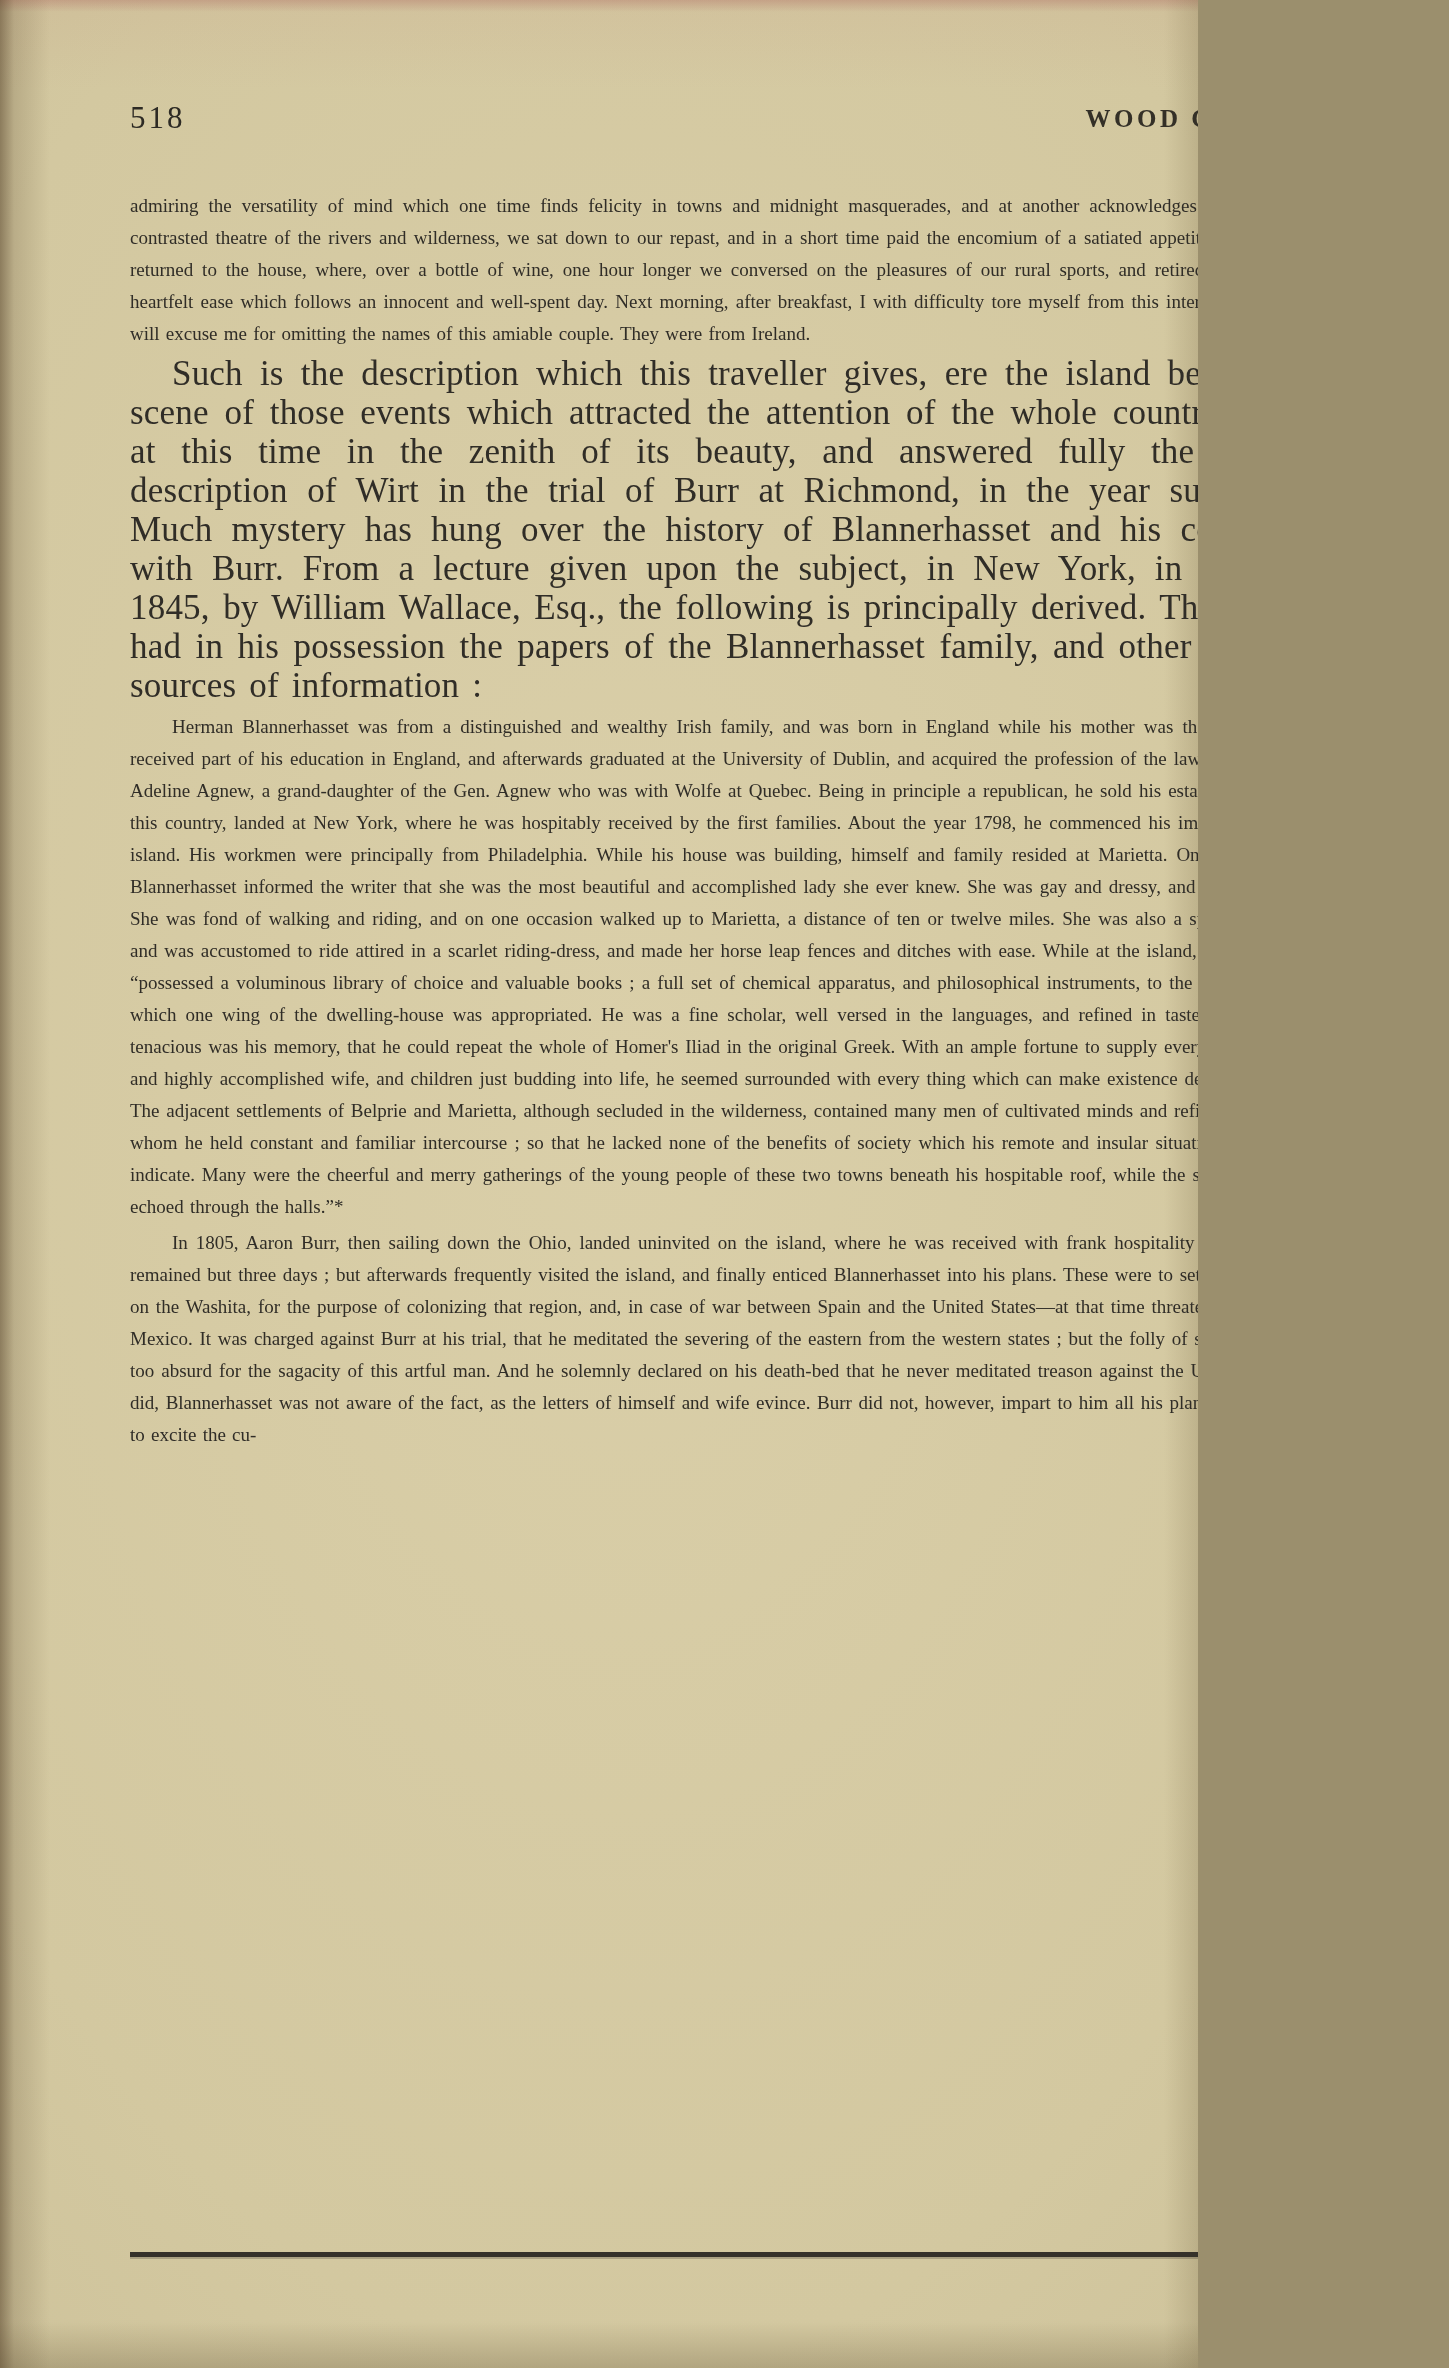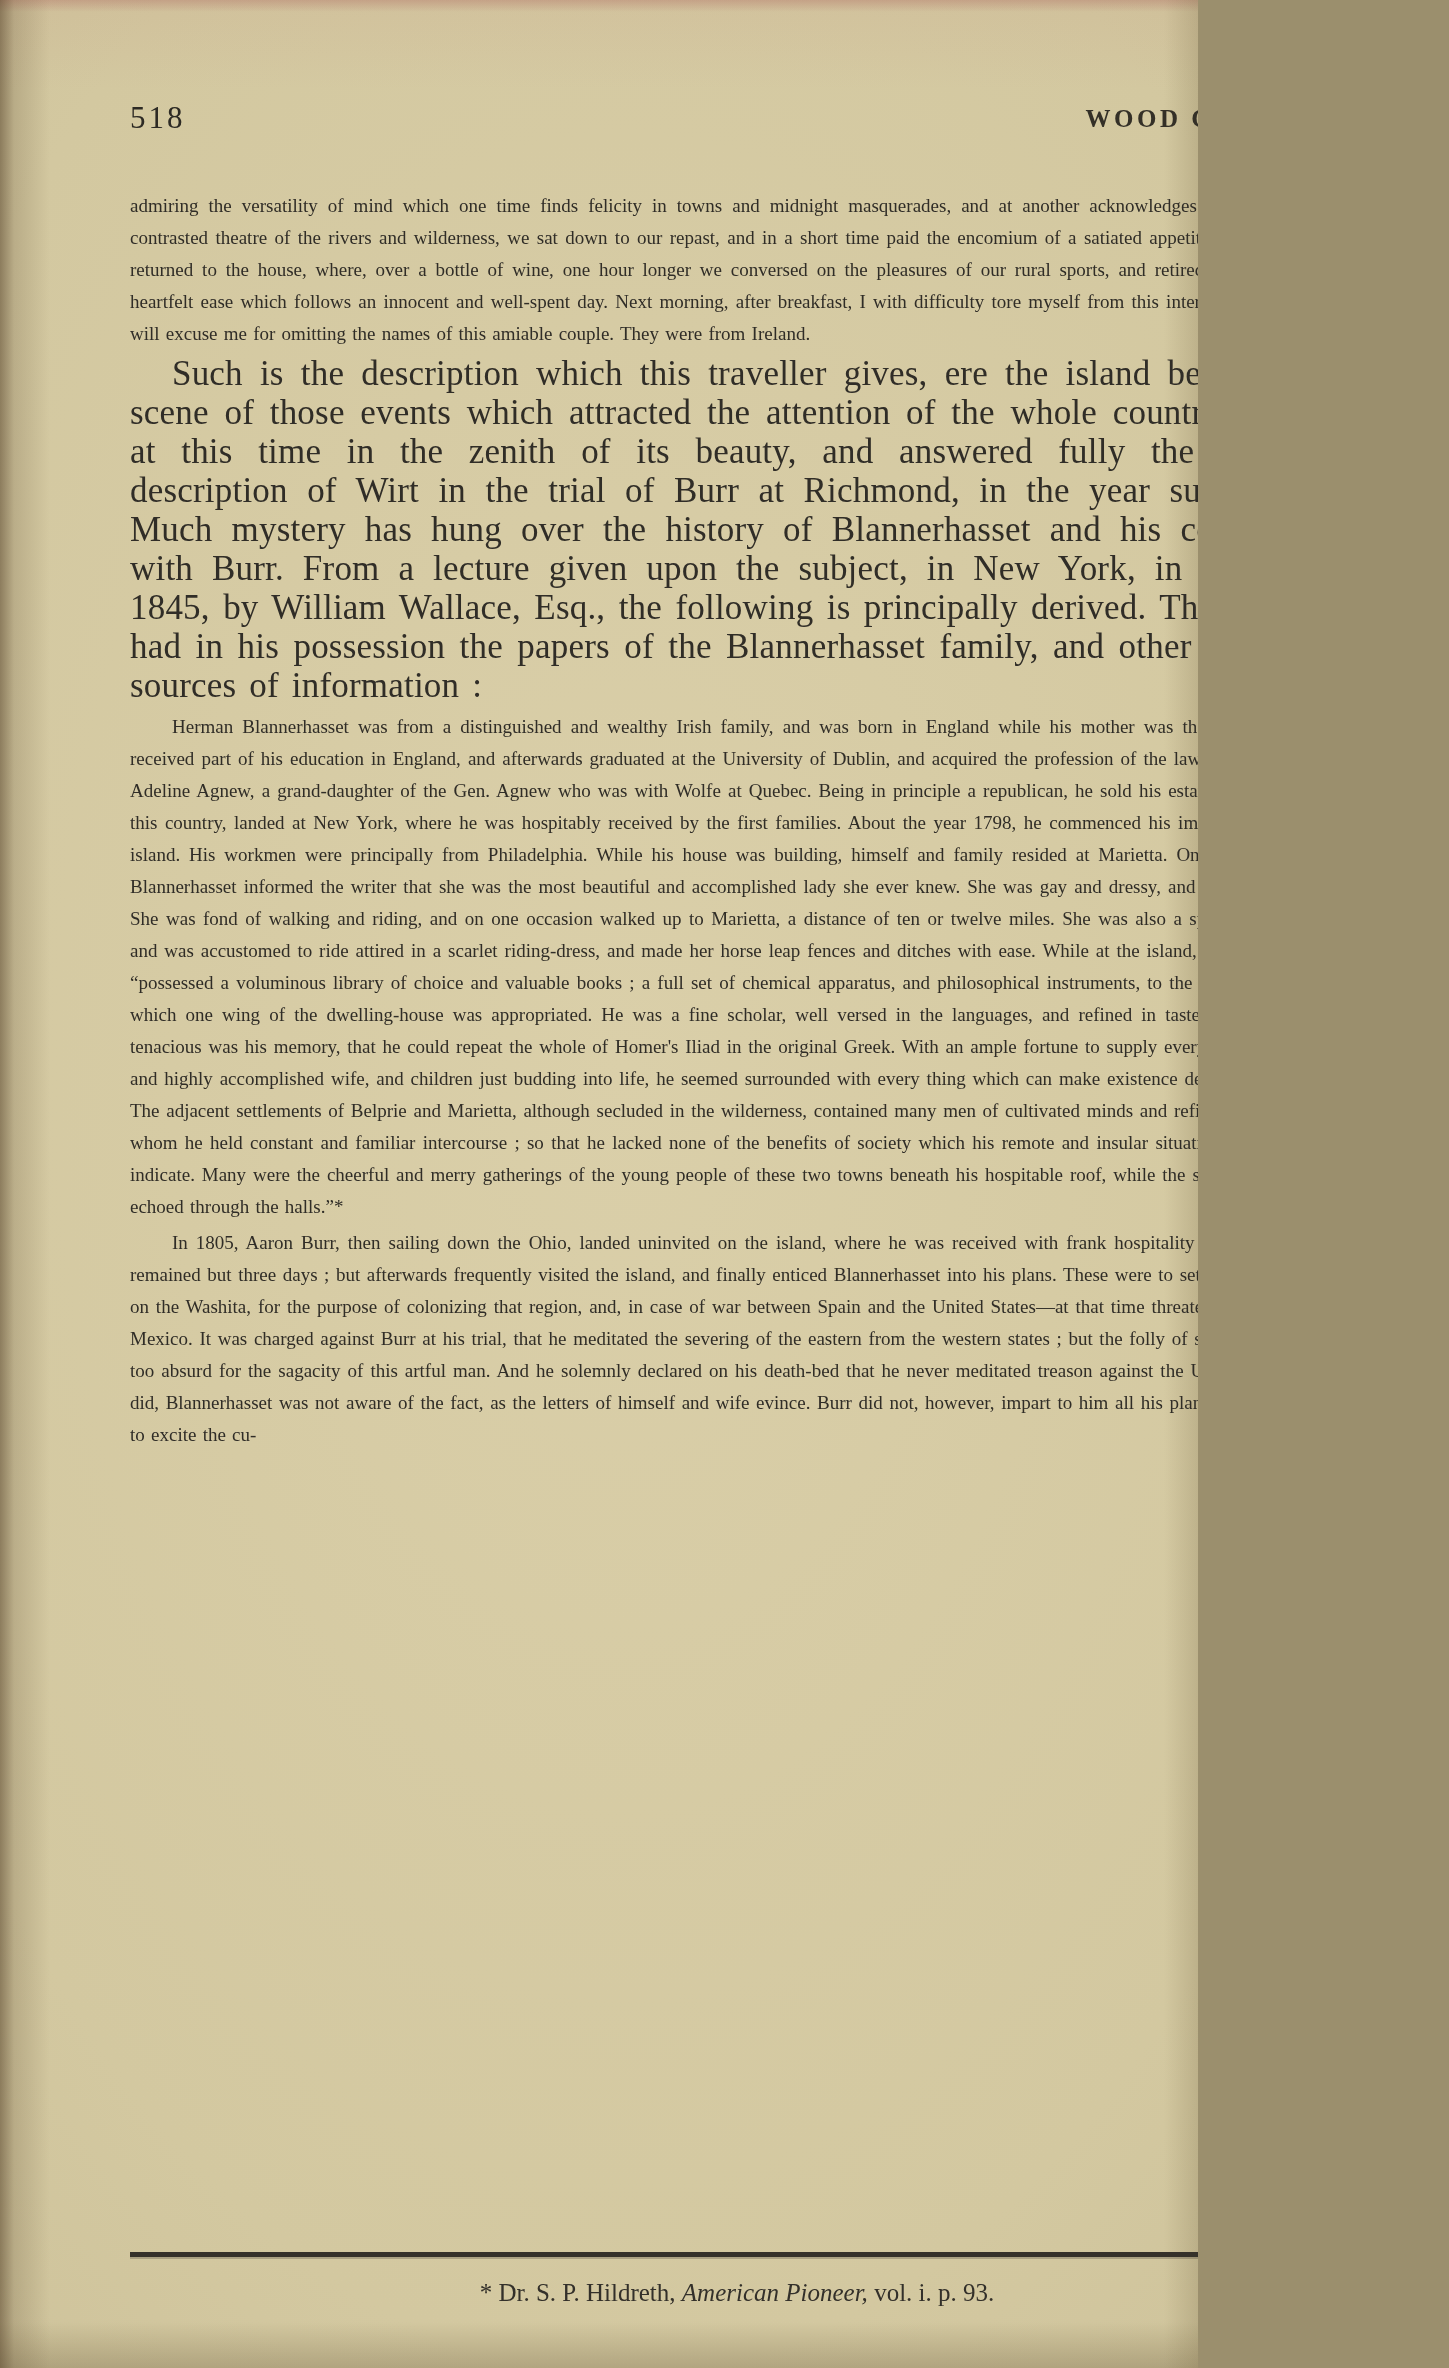--- a/index.html
+++ b/index.html
@@ -129,18 +129,15 @@
     <p class="para large indent">Such is the description which this traveller gives, ere the island became the scene of those events which attracted the attention of the whole country. It was at this time in the zenith of its beauty, and answered fully the glowing description of Wirt in the trial of Burr at Richmond, in the year succeeding. Much mystery has hung over the history of Blannerhasset and his connection with Burr. From a lecture given upon the subject, in New York, in February, 1845, by William Wallace, Esq., the following is principally derived. The lecturer had in his possession the papers of the Blannerhasset family, and other authentic sources of information :</p>
 
     <p class="para small indent">Herman Blannerhasset was from a distinguished and wealthy Irish family, and was born in England while his mother was there on a visit. He received part of his education in England, and afterwards graduated at the University of Dublin, and acquired the profession of the law. He married Miss Adeline Agnew, a grand-daughter of the Gen. Agnew who was with Wolfe at Quebec. Being in principle a republican, he sold his estates, and coming to this country, landed at New York, where he was hospitably received by the first families. About the year 1798, he commenced his improvements on the island. His workmen were principally from Philadelphia. While his house was building, himself and family resided at Marietta. One who knew Mrs. Blannerhasset informed the writer that she was the most beautiful and accomplished lady she ever knew. She was gay and dressy, and an elegant dancer. She was fond of walking and riding, and on one occasion walked up to Marietta, a distance of ten or twelve miles. She was also a splendid equestrian, and was accustomed to ride attired in a scarlet riding-dress, and made her horse leap fences and ditches with ease. While at the island, Mr. Blannerhasset “possessed a voluminous library of choice and valuable books ; a full set of chemical apparatus, and philosophical instruments, to the accommodation of which one wing of the dwelling-house was appropriated. He was a fine scholar, well versed in the languages, and refined in taste and manners. So tenacious was his memory, that he could repeat the whole of Homer's Iliad in the original Greek. With an ample fortune to supply every want, a beautiful and highly accomplished wife, and children just budding into life, he seemed surrounded with every thing which can make existence desirable and happy. The adjacent settlements of Belprie and Marietta, although secluded in the wilderness, contained many men of cultivated minds and refined manners, with whom he held constant and familiar intercourse ; so that he lacked none of the benefits of society which his remote and insular situation would seem to indicate. Many were the cheerful and merry gatherings of the young people of these two towns beneath his hospitable roof, while the song and the dance echoed through the halls.”*</p>
 
     <p class="para small indent">In 1805, Aaron Burr, then sailing down the Ohio, landed uninvited on the island, where he was received with frank hospitality by the family. He remained but three days ; but afterwards frequently visited the island, and finally enticed Blannerhasset into his plans. These were to settle an armed force on the Washita, for the purpose of colonizing that region, and, in case of war between Spain and the United States—at that time threatened—to subjugate Mexico. It was charged against Burr at his trial, that he meditated the severing of the eastern from the western states ; but the folly of such a scheme was too absurd for the sagacity of this artful man. And he solemnly declared on his death-bed that he never meditated treason against the United States. If he did, Blannerhasset was not aware of the fact, as the letters of himself and wife evince. Burr did not, however, impart to him all his plans. He only wished to excite the cu-</p>
 
   </div>
 
   <div class="footer">
     <div class="footnote-rule"></div>
-    <div class="footnote">
-      <span>* Dr. S. P. Hildreth, </span><span class="work-title">American Pioneer,</span><span> vol. i. p. 93.</span>
-    </div>
   </div>
 
 </div>
 
 </body></html>

